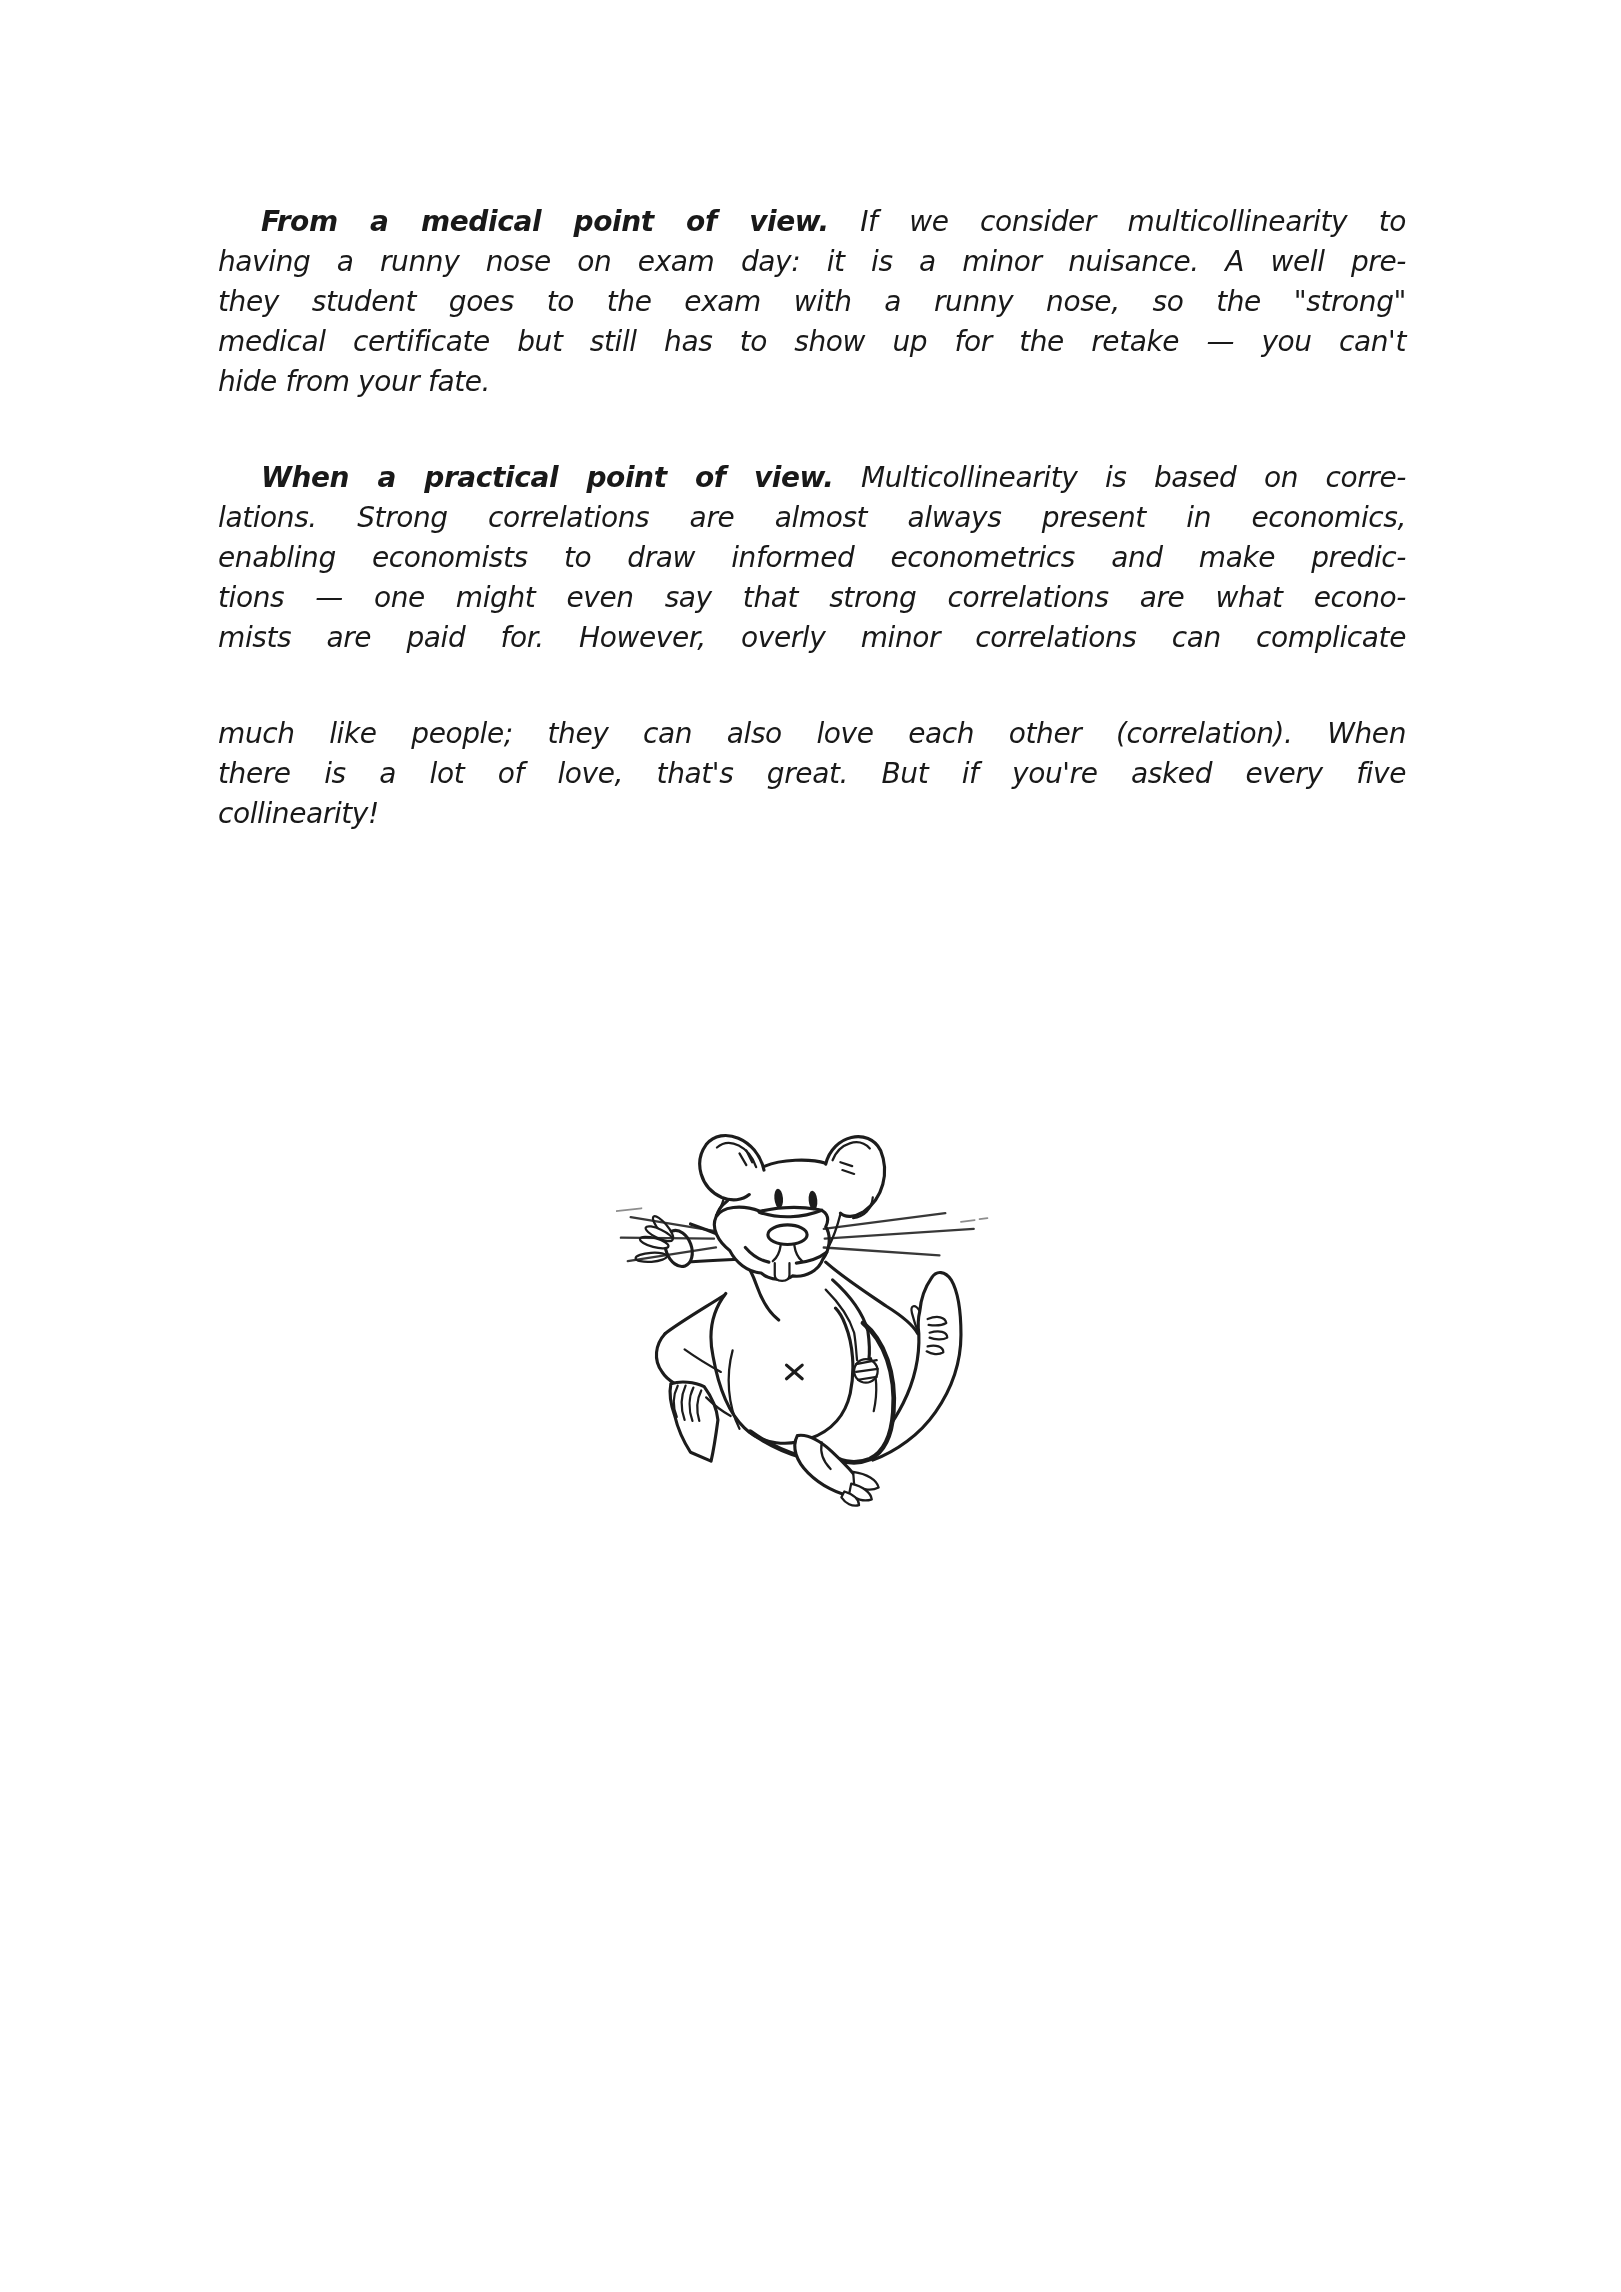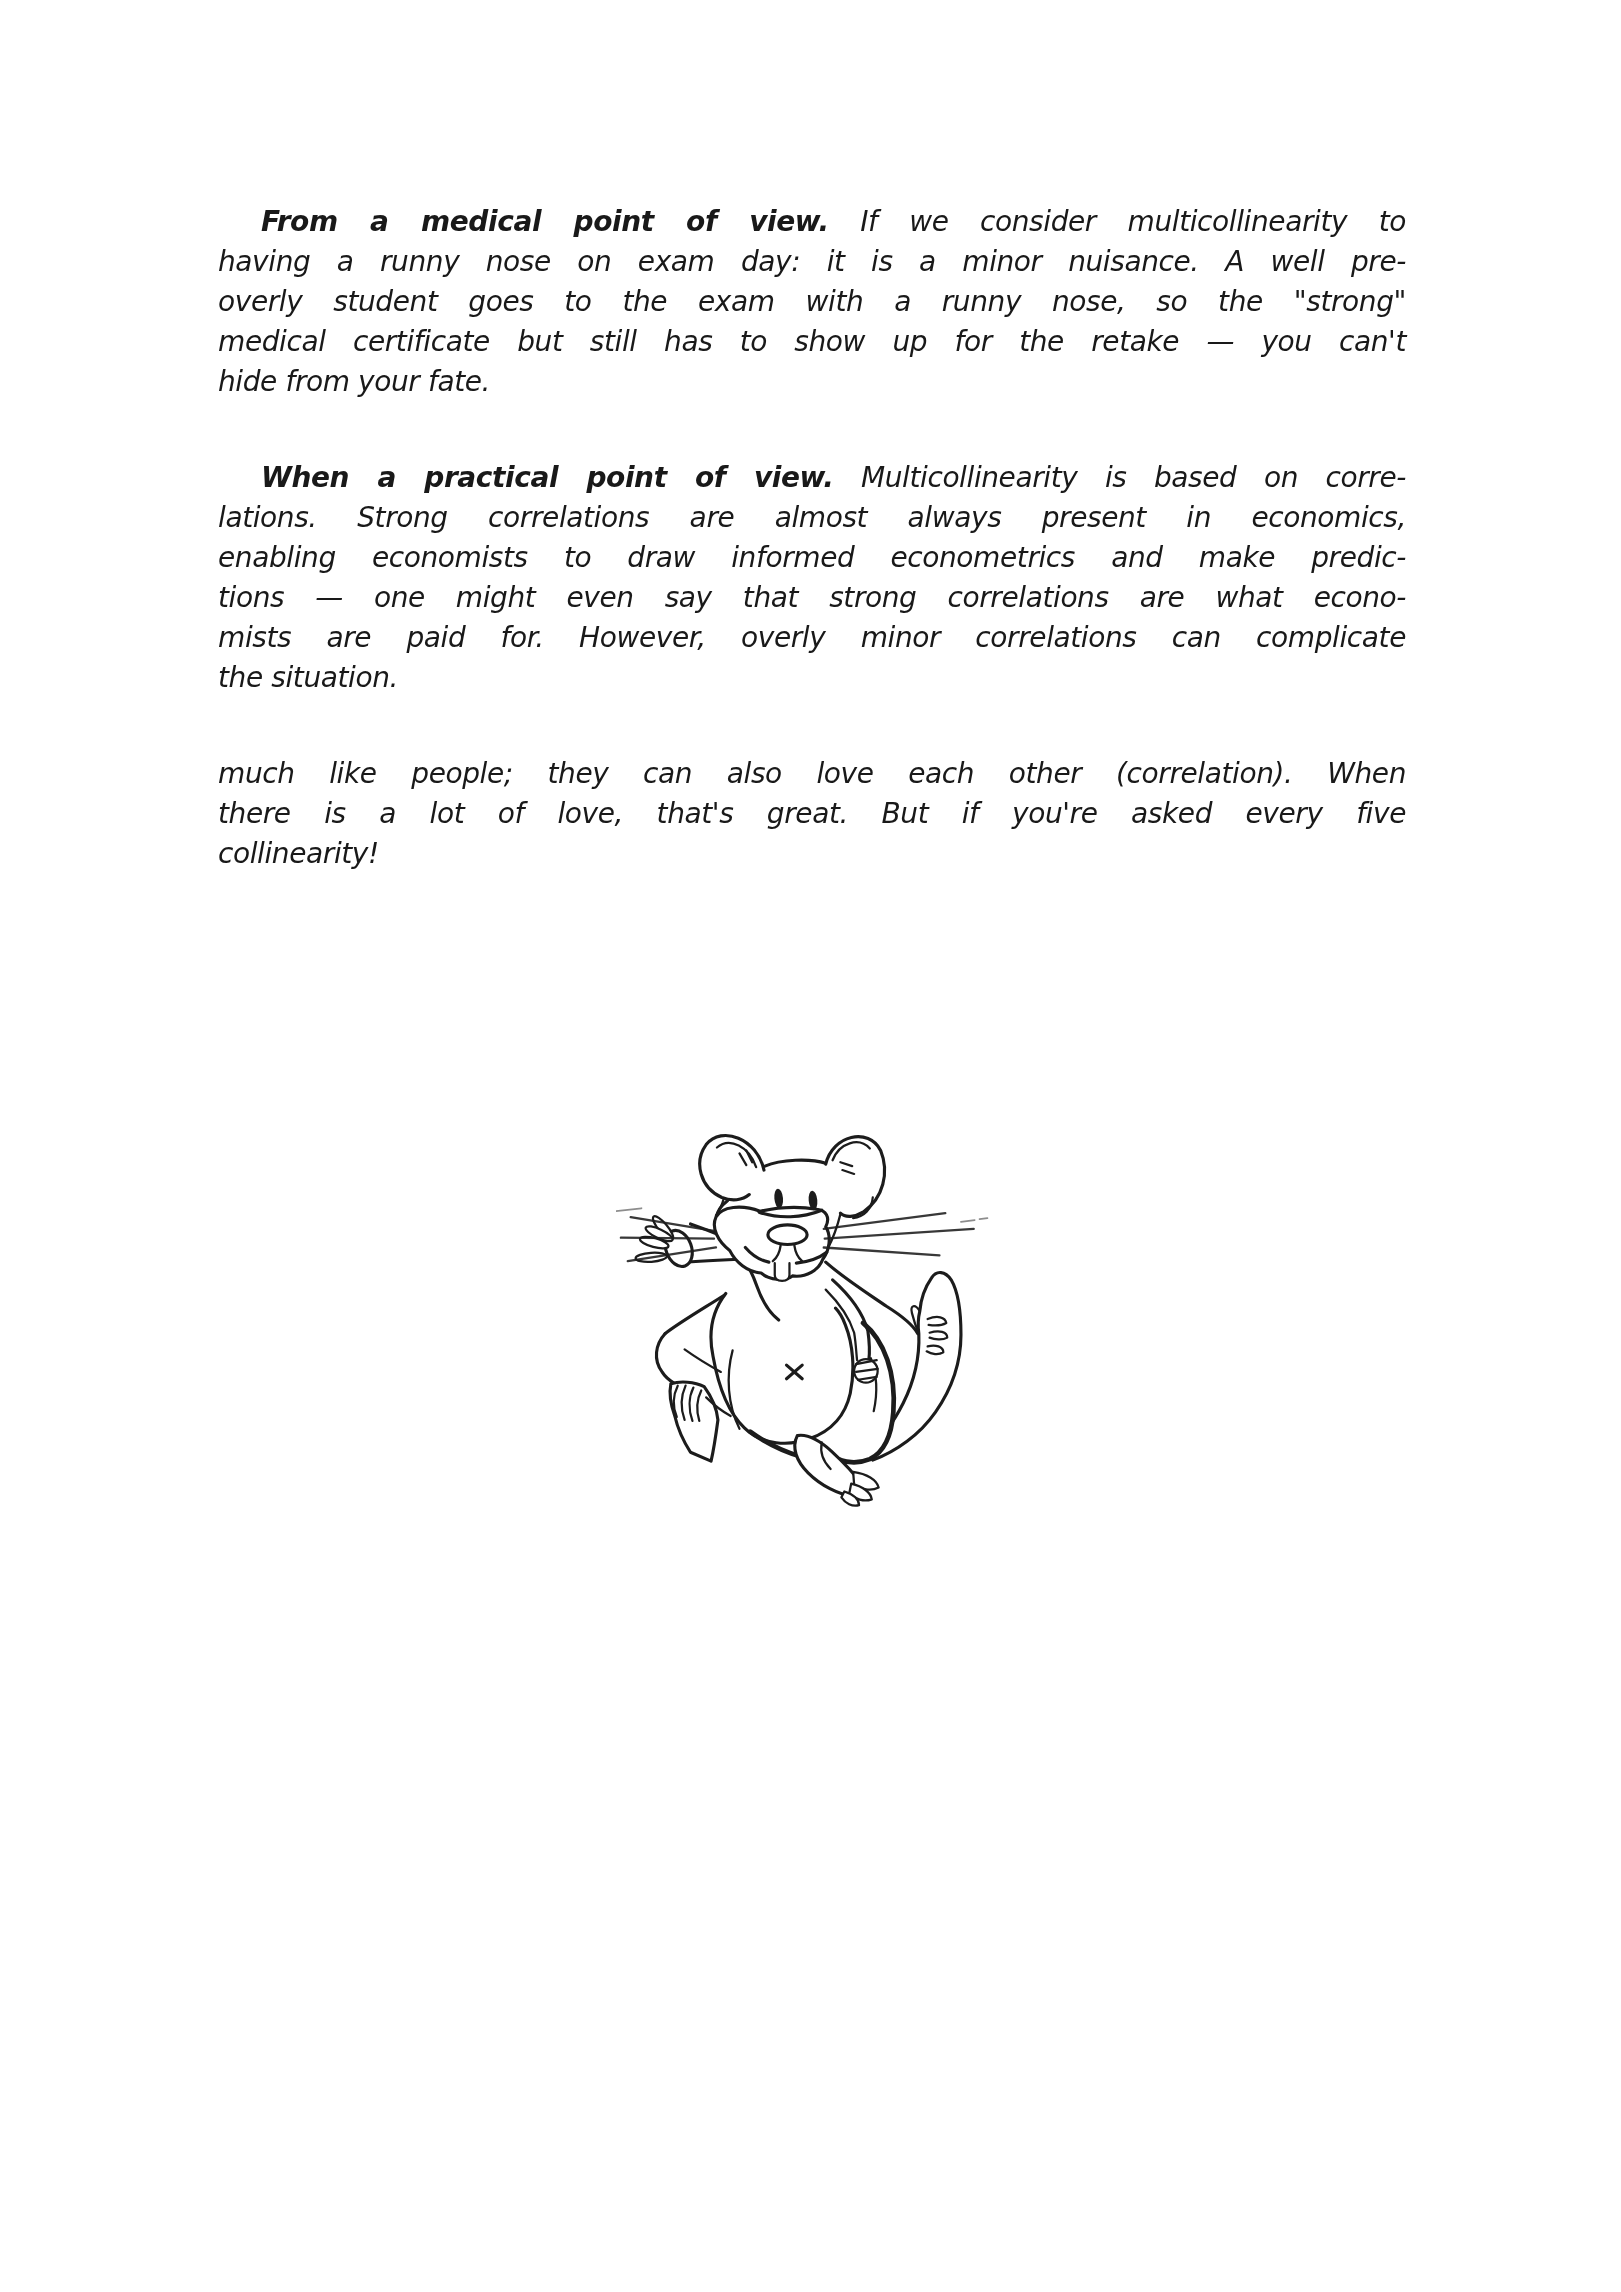--- a/index.html
+++ b/index.html
@@ -44,32 +44,31 @@
 </head>
 <body>
 
 <main class="page">
 
   <section class="text-block">
 
     <div class="para">
       <div class="line first"><b class="lead">From a medical point of view.</b><span> If we consider multicollinearity to</span></div>
       <div class="line">having a runny nose on exam day: it is a minor nuisance. A well pre-</div>
-      <div class="line">overly student goes to the exam with a runny nose, so the "strong"</div>
+      <div class="line">they student goes to the exam with a runny nose, so the "strong"</div>
       <div class="line">medical certificate but still has to show up for the retake — you can't</div>
       <div class="line last">hide from your fate.</div>
     </div>
 
     <div class="para">
       <div class="line first"><b class="lead">When a practical point of view.</b><span> Multicollinearity is based on corre-</span></div>
       <div class="line">lations. Strong correlations are almost always present in economics,</div>
       <div class="line">enabling economists to draw informed econometrics and make predic-</div>
       <div class="line">tions — one might even say that strong correlations are what econo-</div>
       <div class="line">mists are paid for. However, overly minor correlations can complicate</div>
-      <div class="line last">the situation.</div>
     </div>
 
     <div class="para">
       <div class="line">much like people; they can also love each other (correlation). When</div>
       <div class="line">there is a lot of love, that's great. But if you're asked every five</div>
       <div class="line last">collinearity!</div>
     </div>
 
   </section>
 

